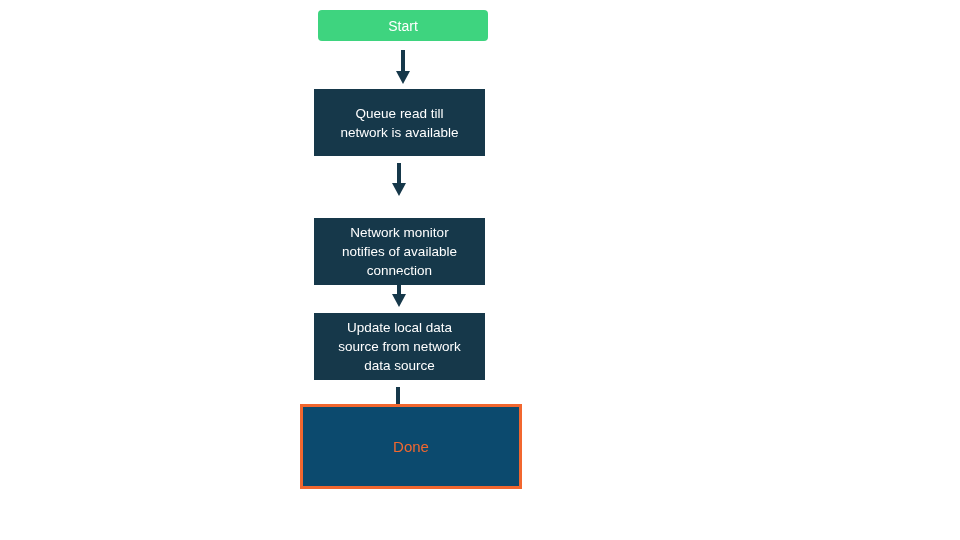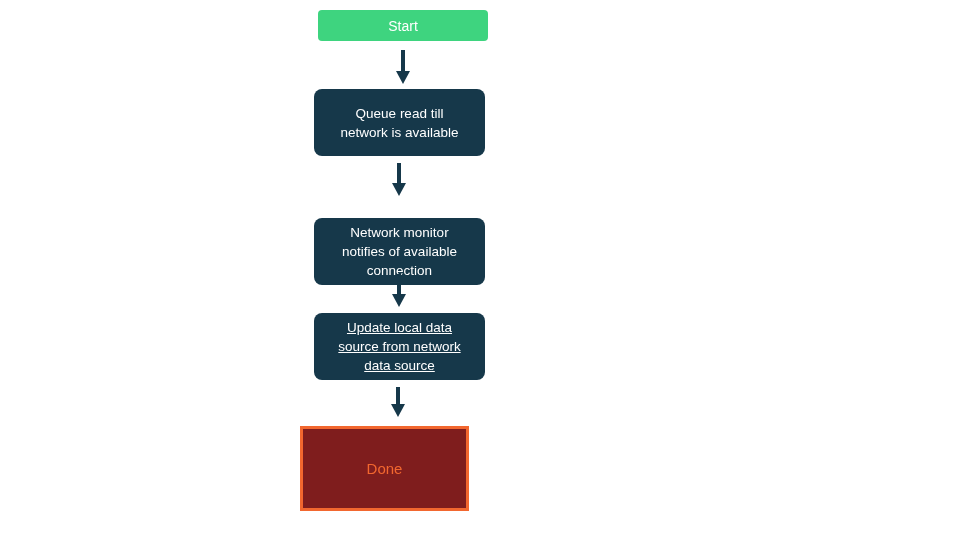--- a/index.html
+++ b/index.html
@@ -23,32 +23,32 @@
   .node.start {
     left: 318px; top: 10px; width: 170px; height: 31px;
     background: var(--start-bg, #3ED47F);
     border-radius: 4px;
     color: var(--start-text, #ffffff);
     font-size: 14px;
   }
   .node.process {
     left: 314px; width: 171px; height: 67px;
     background: var(--process-bg, #16384A);
-    border-radius: 8px;
+    border-radius: 0;
     color: var(--process-text, #ffffff);
     font-size: 13.5px;
     line-height: 19px;
     padding: 0 8px;
   }
   .node.pos-queue   { top: 89px; }
   .node.pos-monitor { top: 201px; margin-top: 17px; }
-  .node.pos-update  { top: 313px; text-decoration: underline; }
+  .node.pos-update  { top: 313px; }
   .node.end {
-    left: 300px; top: 426px; width: 169px; height: 85px;
-    background: #7f1d1d;
+    left: 300px; top: 404px; width: 222px; height: 85px;
+    background: #0c4a6e;
     border: 3px solid var(--end-border, #F2672F);
     color: var(--end-text, #F2672F);
     font-size: 15px;
   }
   .arrow {
     position: absolute;
     width: 14px;
     display: flex;
     flex-direction: column;
     align-items: center;

